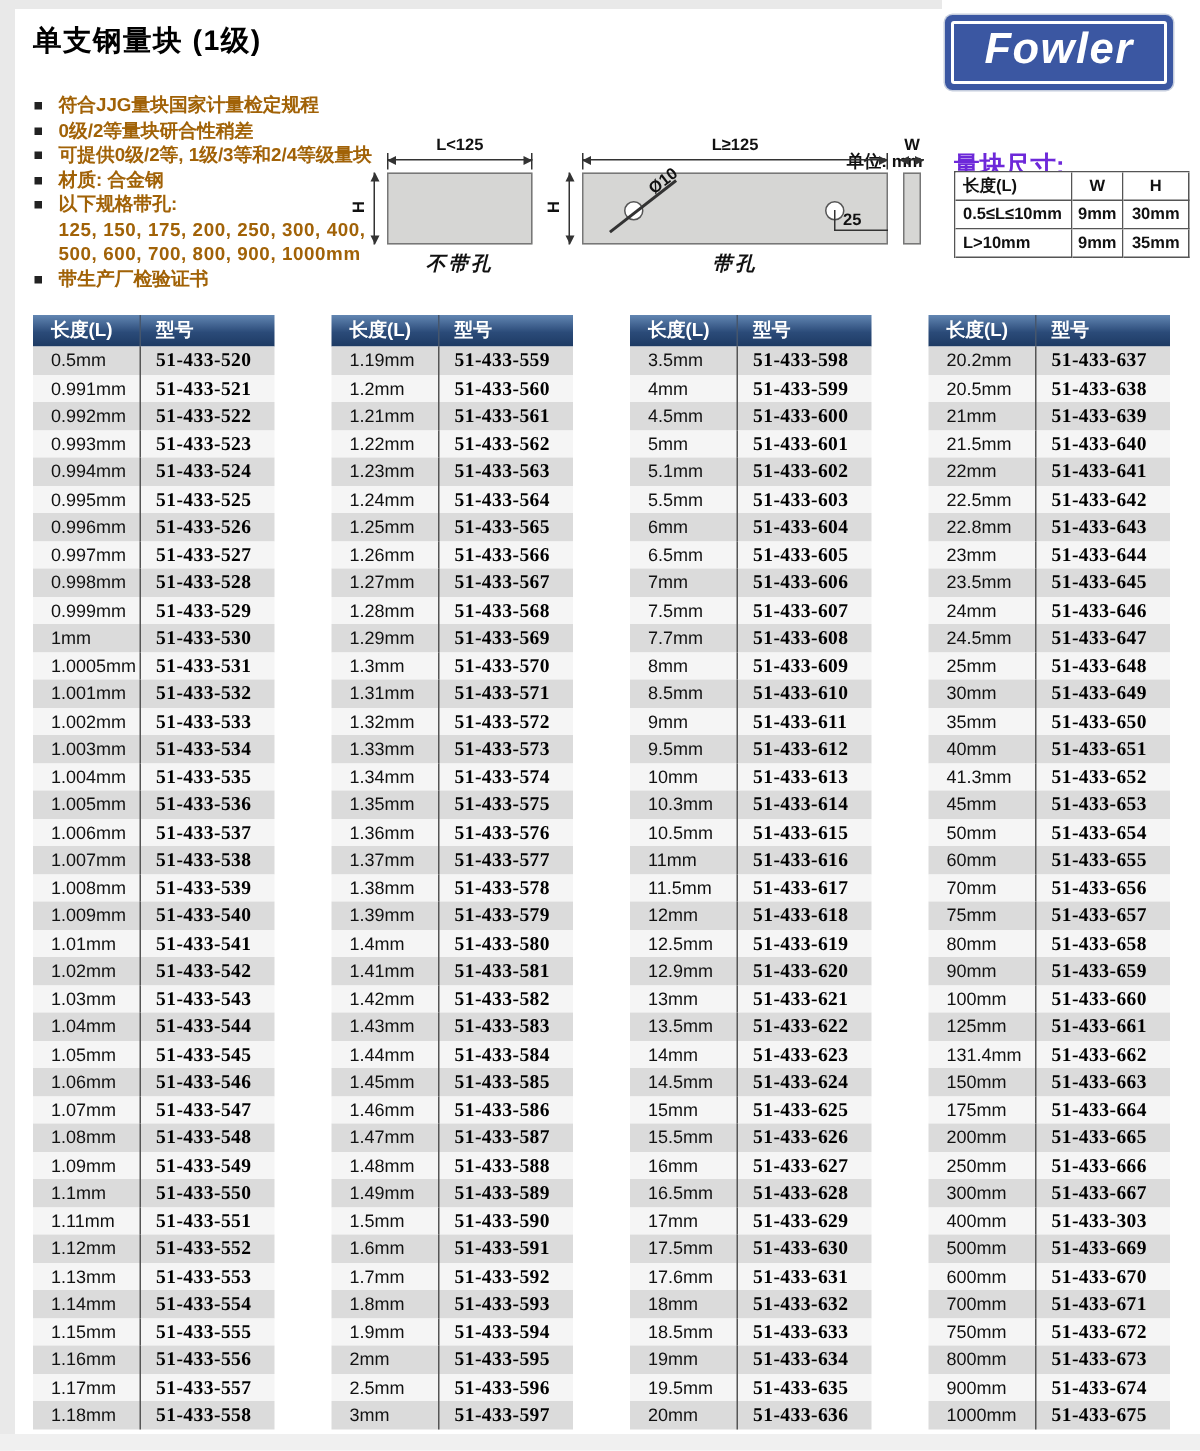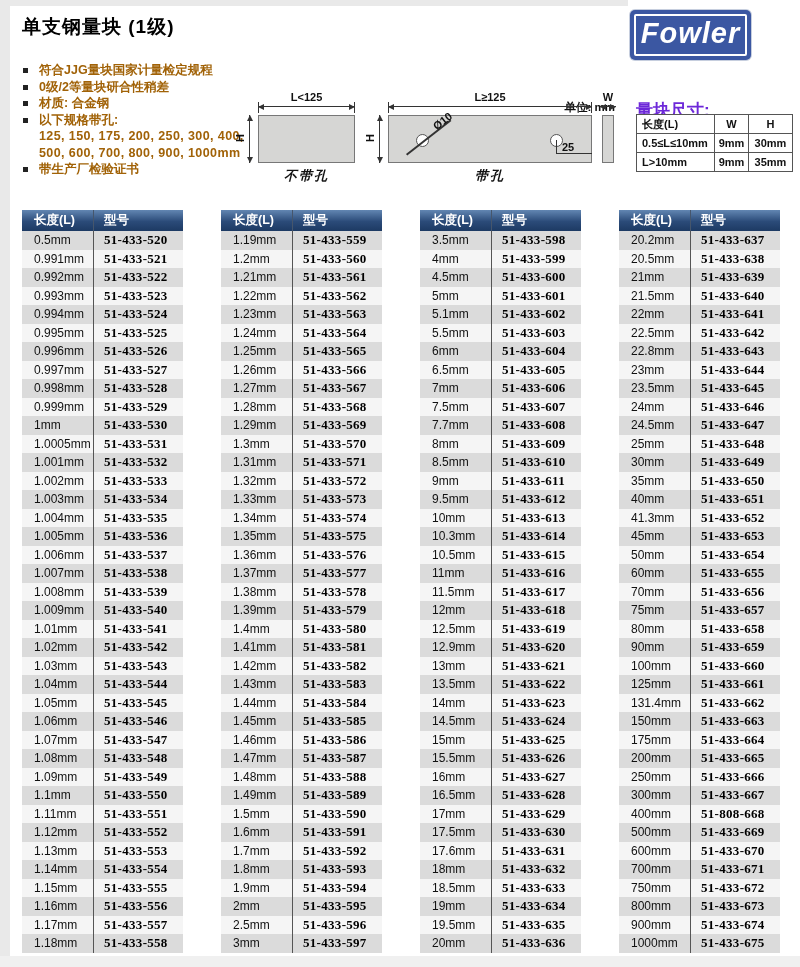--- a/index.html
+++ b/index.html
@@ -5,21 +5,21 @@
   html,body{margin:0;padding:0;}
   body{width:800px;height:967px;background:#fff;font-family:"Liberation Sans","DejaVu Sans",sans-serif;overflow:hidden;}
   .page{position:relative;width:800px;height:967px;background:#fff;}
   .strip-left{position:absolute;left:0;top:0;width:10px;height:100%;background:#e9e9e9;}
   .strip-top{position:absolute;left:0;top:0;width:628px;height:6px;background:#e9e9e9;}
   .strip-bottom{position:absolute;left:0;top:956px;width:100%;height:11px;background:#f0f0f0;}
 
   .title{position:absolute;left:22px;top:14px;font-size:19px;font-weight:700;color:#000;letter-spacing:1px;}
 
   
-  .logo{position:absolute;left:630px;top:10px;width:121px;height:50px;background:#3b57a2;border-radius:5px;box-shadow:0 0 0 1px #c6cede;display:flex;align-items:center;justify-content:center;}
+  .logo{position:absolute;left:630px;top:10px;width:152px;height:50px;background:#3b57a2;border-radius:5px;box-shadow:0 0 0 1px #c6cede;display:flex;align-items:center;justify-content:center;}
   .logo .frame{position:absolute;left:4px;top:4px;right:4px;bottom:4px;border:2px solid #fff;border-radius:2px;}
   .logo .logo-text{color:#fff;font-style:italic;font-weight:700;font-size:29px;letter-spacing:1px;line-height:1;padding-bottom:3px;}
 
   
   .bullets{position:absolute;left:22px;top:62px;width:345px;font-size:12.5px;font-weight:700;color:#a16207;}
   .bullet{position:relative;padding-left:17px;line-height:16.5px;}
   .bullet::before{content:"";position:absolute;left:1px;top:6px;width:5px;height:5px;background:#222;}
   .note-line{padding-left:17px;line-height:16.5px;letter-spacing:0.4px;}
 
   
@@ -69,20 +69,21 @@
   <div class="title">单支钢量块 (1级)</div>
 
   <div class="logo">
     <div class="frame"></div>
     <div class="logo-text">Fowler</div>
   </div>
 
   <div class="bullets">
     <div class="bullet">符合JJG量块国家计量检定规程</div>
     <div class="bullet">0级/2等量块研合性稍差</div>
+    <div class="bullet">可提供0级/2等, 1级/3等和2/4等级量块</div>
     <div class="bullet">材质: 合金钢</div>
     <div class="bullet">以下规格带孔:</div>
     <div class="note-line">125, 150, 175, 200, 250, 300, 400,</div>
     <div class="note-line">500, 600, 700, 800, 900, 1000mm</div>
     <div class="bullet">带生产厂检验证书</div>
   </div>
 
   <div class="unit-label">单位: mm</div>
 
   <div class="dim-label" style="left:258px;top:91px;width:97px;">L&lt;125</div>
@@ -744,21 +745,21 @@
         <div class="srow even">
           <span class="len">250mm</span>
           <span class="model">51-433-666</span>
         </div>
         <div class="srow odd">
           <span class="len">300mm</span>
           <span class="model">51-433-667</span>
         </div>
         <div class="srow even">
           <span class="len">400mm</span>
-          <span class="model">51-808-668</span>
+          <span class="model">51-433-303</span>
         </div>
         <div class="srow odd">
           <span class="len">500mm</span>
           <span class="model">51-433-669</span>
         </div>
         <div class="srow even">
           <span class="len">600mm</span>
           <span class="model">51-433-670</span>
         </div>
         <div class="srow odd">

